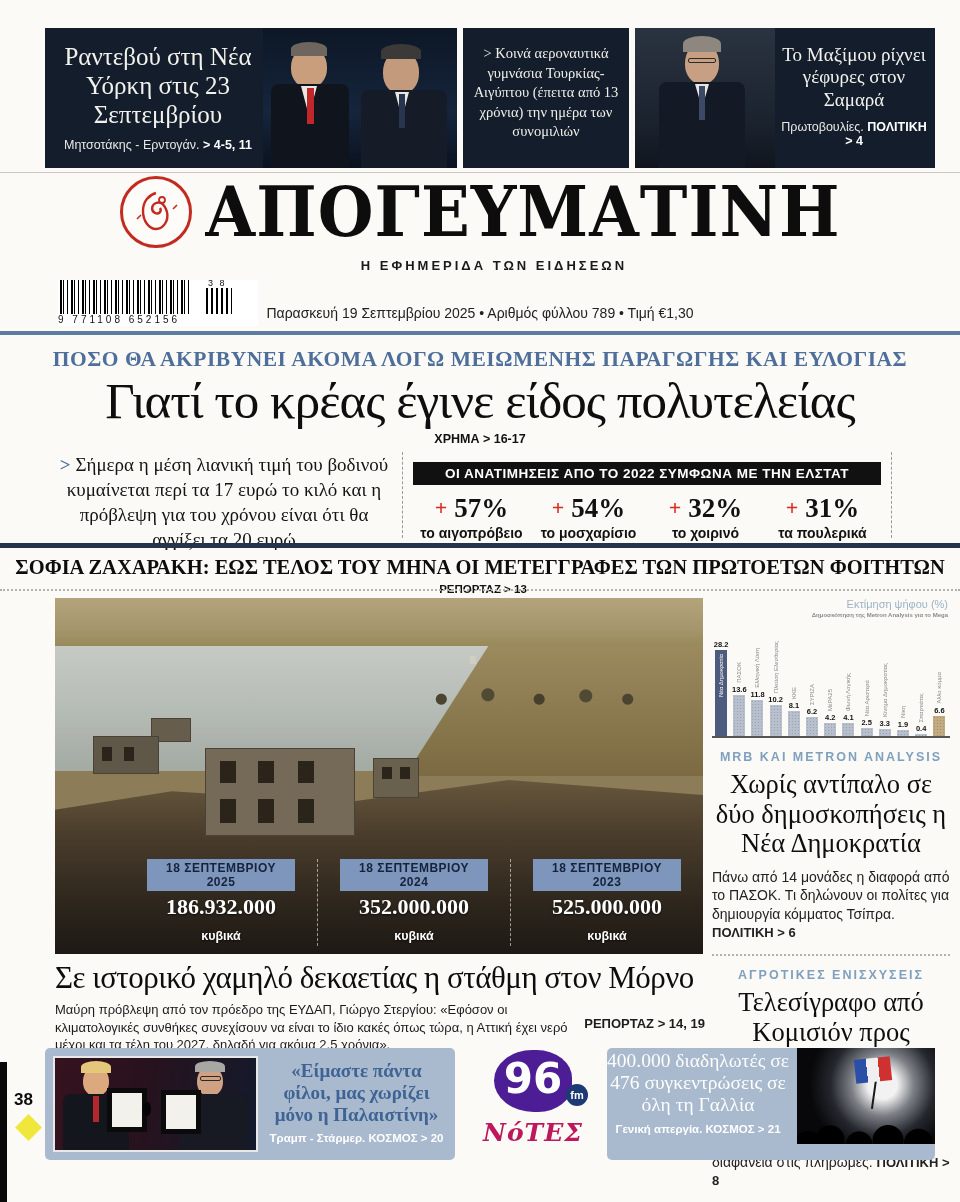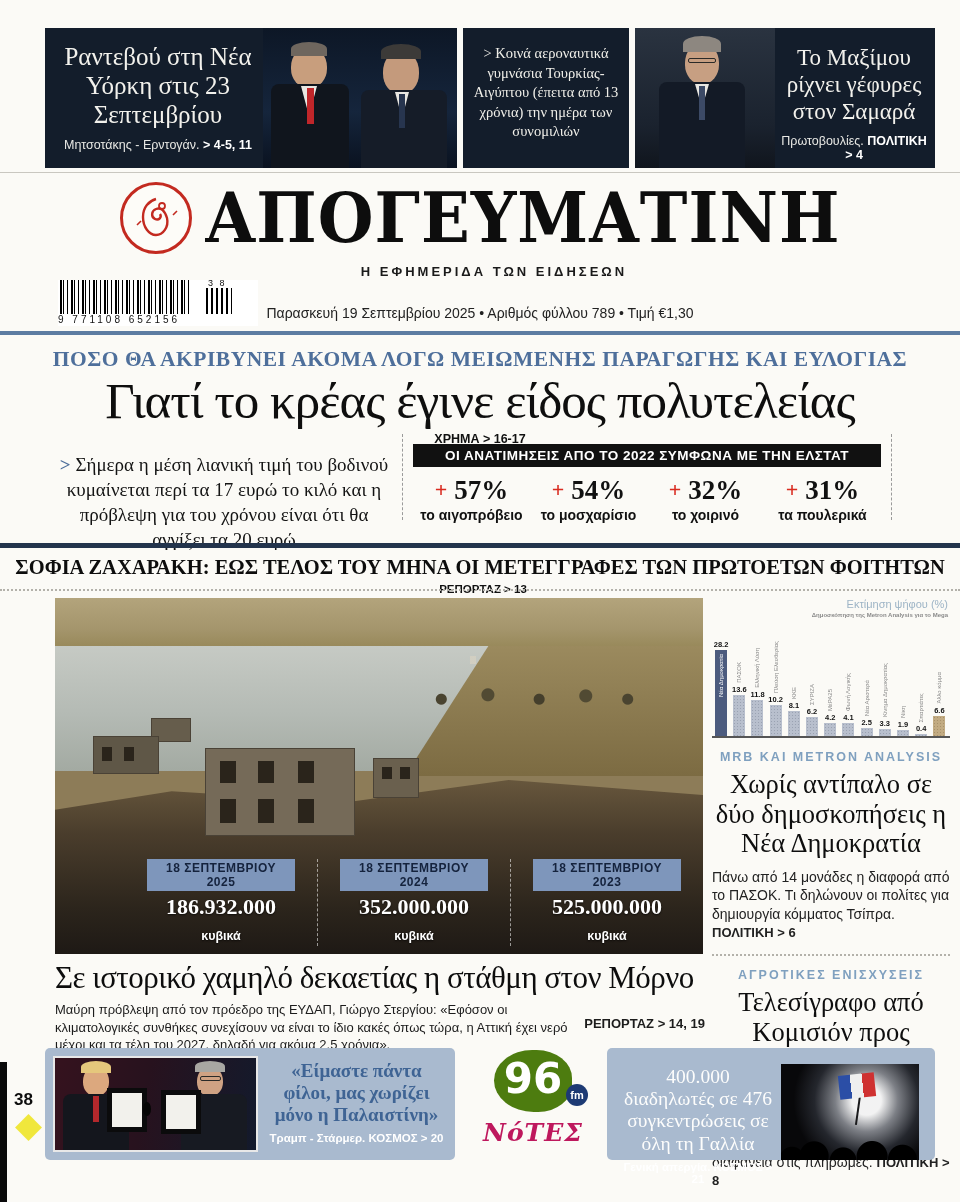--- a/index.html
+++ b/index.html
@@ -13,33 +13,33 @@
   .tbox1-text { width:218px; padding:14px 6px 0 14px; text-align:center; }
   .tbox1-title { font-family:"Liberation Serif", serif; font-size:25px; line-height:1.16; font-weight:400; color:#f2f1ec; }
   .tbox-tag { font-size:12.5px; color:#e8e8e4; margin-top:9px; }
   .tbox-tag b { color:#fff; }
   .tbox-photo { position:relative; flex:1; background:linear-gradient(180deg,#0d1726 0%,#15253c 60%,#0a1220 100%); }
   .tbox2 { width:166px; padding:16px 10px 0 10px; text-align:center; }
   .tbox2-text { font-family:"Liberation Serif", serif; font-size:14.5px; line-height:1.35; color:#f0efe9; }
   .tbox3 { width:300px; display:flex; }
   .tbox3-photo { position:relative; width:140px; background:linear-gradient(180deg,#2a3340 0%,#1a222e 70%,#10151d 100%); }
   .tbox3-text { flex:1; padding:16px 8px 0 6px; text-align:center; }
-  .tbox3-title { font-family:"Liberation Serif", serif; font-size:23px; line-height:1.18; color:#f2f1ec; }
+  .tbox3-title { font-family:"Liberation Serif", serif; font-size:19px; line-height:1.18; color:#f2f1ec; }
   
   .head { position:absolute; border-radius:50% 50% 46% 46%; }
   .suit { position:absolute; border-radius:8px 8px 0 0; }
   .shirt { position:absolute; background:#e9e7e2; }
   .tie { position:absolute; }
   .hair { position:absolute; border-radius:50% 50% 0 0; }
   .glasses { position:absolute; height:5px; border:1px solid #2a2a28; border-radius:2px; background:transparent; }
 
   .thin-rule { position:absolute; left:0; top:172px; width:960px; height:1px; background:#c9c7c0; }
 
   
-  .masthead { position:absolute; left:0; top:182px; width:960px; text-align:center; }
+  .masthead { position:absolute; left:0; top:176px; width:960px; text-align:center; }
   .mast-row { display:inline-flex; align-items:center; gap:14px; }
   .emblem { width:72px; height:72px; border:3px solid #c32a20; border-radius:50%; position:relative; background:#fdfcf8; }
   .emblem svg { position:absolute; left:6px; top:6px; }
   .mast-title { font-family:"DejaVu Serif", serif; font-weight:700; font-size:64px; letter-spacing:1px; color:#0d0d0d; transform:scaleY(1.08); line-height:1; }
   .mast-sub { font-size:13px; font-weight:bold; letter-spacing:3px; color:#1a1a1a; margin-top:6px;margin-left:28px; }
 
   .dateline { position:absolute; left:0; top:305px; width:960px; text-align:center; font-size:14px; color:#222; }
   .barcode-wrap { position:absolute; left:58px; top:280px; width:200px; height:46px; background:#fff; }
   .bars-main { position:absolute; left:2px; top:0; width:132px; height:34px;
       background:repeating-linear-gradient(90deg,#000 0 2px,#fff 2px 3px,#000 3px 4px,#fff 4px 7px,#000 7px 8px,#fff 8px 11px); }
@@ -51,21 +51,21 @@
 
   
   .kicker { position:absolute; left:0; top:347px; width:960px; text-align:center;
       font-family:"Liberation Serif", serif; font-weight:bold; font-size:21.5px; letter-spacing:0.5px; color:#4e6f9b; }
   .headline { position:absolute; left:0; top:372px; width:960px; text-align:center;
       font-family:"Liberation Serif", serif; font-size:51px; font-weight:500; color:#0e0e0e; letter-spacing:-1px; }
   .sect-ref { position:absolute; left:0; top:432px; width:960px; text-align:center; font-size:12.5px; font-weight:bold; color:#111; }
   .deck { position:absolute; left:58px; top:452px; width:332px; text-align:center;
       font-family:"Liberation Serif", serif; font-size:19px; line-height:1.32; color:#141414; }
   .deck .mark { color:#4e6f9b; font-weight:bold; }
-  .stats { position:absolute; left:402px; top:434px; width:490px; height:86px;
+  .stats { position:absolute; left:402px; top:452px; width:490px; height:86px;
       border-left:1px dashed #9a9a9a; border-right:1px dashed #9a9a9a; padding:10px 10px; }
   .stats-header { background:#111; color:#fff; text-align:center; font-size:13.5px; font-weight:bold; letter-spacing:0.5px; padding:4px 0; }
   .stats-row { display:flex; justify-content:space-between; margin-top:8px; }
   .stat { text-align:center; width:25%; }
   .stat-val { font-family:"Liberation Serif", serif; font-size:27px; font-weight:bold; color:#111; }
   .stat-val .plus { color:#d92b20; font-size:22px; vertical-align:2px; }
   .stat-label { font-size:14px; font-weight:bold; color:#111; margin-top:1px; }
 
   .navy-rule { position:absolute; left:0; top:543px; width:960px; height:5px; background:#23344c; }
   .band { position:absolute; left:0; top:556px; width:960px; text-align:center; }
@@ -131,25 +131,25 @@
 
   
   .bottom-row { position:absolute; left:45px; top:1048px; width:890px; height:112px; }
   .bbox { position:absolute; background:#a9bacf; border-radius:5px; height:112px; }
   .bbox-left { left:0; width:410px; display:flex; padding:8px; gap:8px; }
   .bphoto-ts { position:relative; width:205px; height:96px; background:linear-gradient(100deg,#35121e 0%,#27121e 45%,#131a2c 100%); border:2px solid #e8e8e8; overflow:hidden; flex-shrink:0; }
   .bbox-left-text { flex:1; text-align:center; padding-top:4px; }
   .bquote { font-family:"Liberation Serif", serif; font-size:19px; font-weight:bold; line-height:1.15; color:#3f6494; }
   .btag { font-size:11.5px; font-weight:bold; color:#fff; margin-top:6px; }
   .logo96 { position:absolute; left:418px; width:140px; height:112px; text-align:center; }
-  .logo96-blob { position:relative; display:inline-block; margin-top:2px; width:78px; height:62px; background:#4d7c0f; border-radius:52% 48% 46% 54%; }
+  .logo96-blob { position:relative; display:inline-block; margin-top:2px; width:78px; height:62px; background:#4c1d95; border-radius:52% 48% 46% 54%; }
   .logo96-num { position:absolute; left:0; top:4px; width:100%; font-size:42px; font-weight:800; color:#fff; font-family:"DejaVu Sans", sans-serif; }
   .logo96-fm { position:absolute; right:-16px; bottom:6px; background:#1d3a74; color:#fff; font-size:11px; font-weight:bold; border-radius:50%; width:22px; height:22px; line-height:22px; }
   .logo96-name { font-family:"DejaVu Serif", serif; font-style:italic; font-weight:bold; font-size:25px; color:#be185d; letter-spacing:1px; margin-top:2px; }
-  .bbox-right { left:562px; width:328px; display:flex; padding:16px; gap:8px; }
+  .bbox-right { left:562px; width:328px; display:flex; padding:0; gap:8px; }
   .bbox-right-text { flex:1; text-align:center; padding-top:2px; }
   .bheadline { font-family:"Liberation Serif", serif; font-size:19.5px; line-height:1.14; color:#fdfdfc; font-weight:500; }
   .bphoto-fr { position:relative; width:138px; height:96px; background:#08080a; overflow:hidden; flex-shrink:0; }
   .fr-burst { position:absolute; left:0; top:0; width:100%; height:100%;
       background:radial-gradient(circle at 62% 38%, rgba(255,255,255,.95) 0 14%, rgba(220,225,235,.55) 30%, rgba(120,130,150,.25) 50%, transparent 70%); }
   .fr-flag { position:absolute; left:42%; top:10%; width:36px; height:24px; transform:rotate(-6deg);
       background:linear-gradient(90deg,#2b4ea6 0 33%, #efefef 33% 66%, #cf3131 66% 100%); }
   .fr-pole { position:absolute; left:55%; top:32%; width:2px; height:30px; background:#1a1a1c; transform:rotate(8deg); }
   .fr-crowd { position:absolute; left:0; bottom:-6px; width:100%; height:34px;
       background:radial-gradient(circle at 8% 80%, #000 0 12px, transparent 13px),

